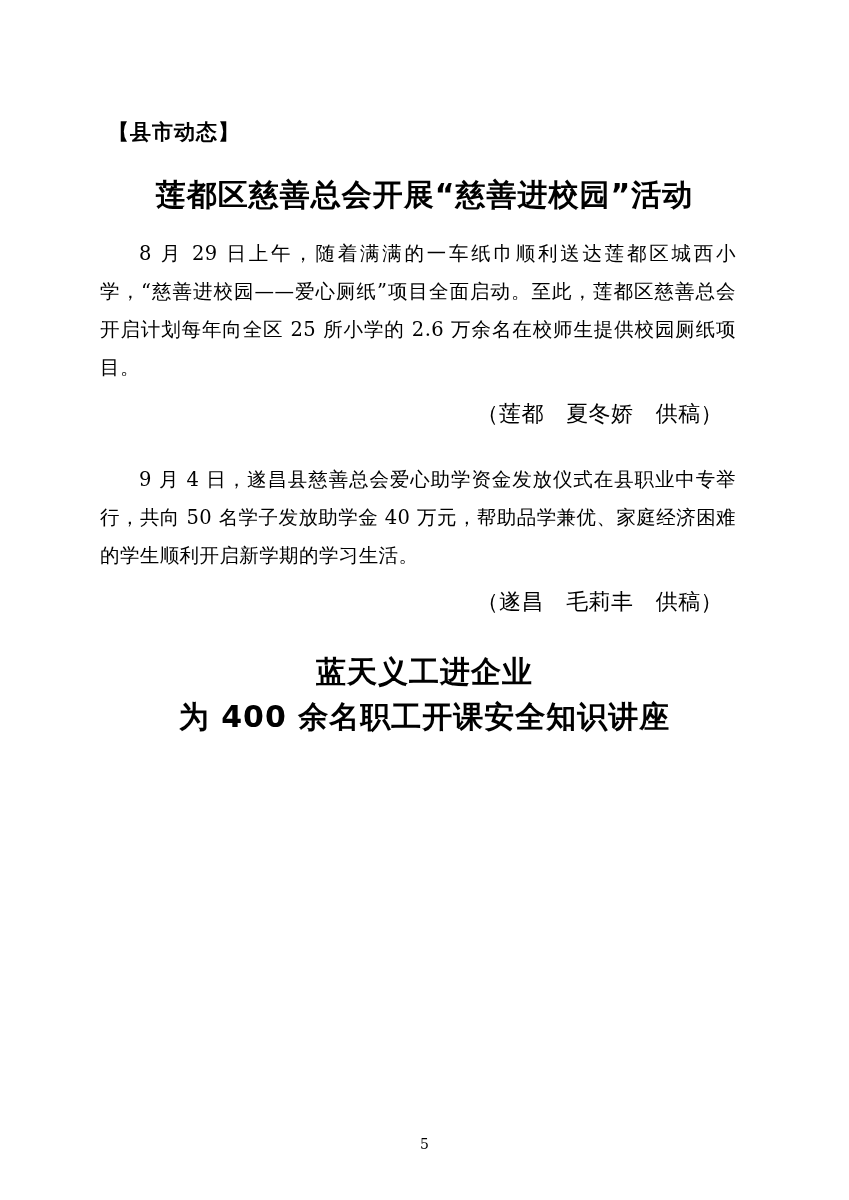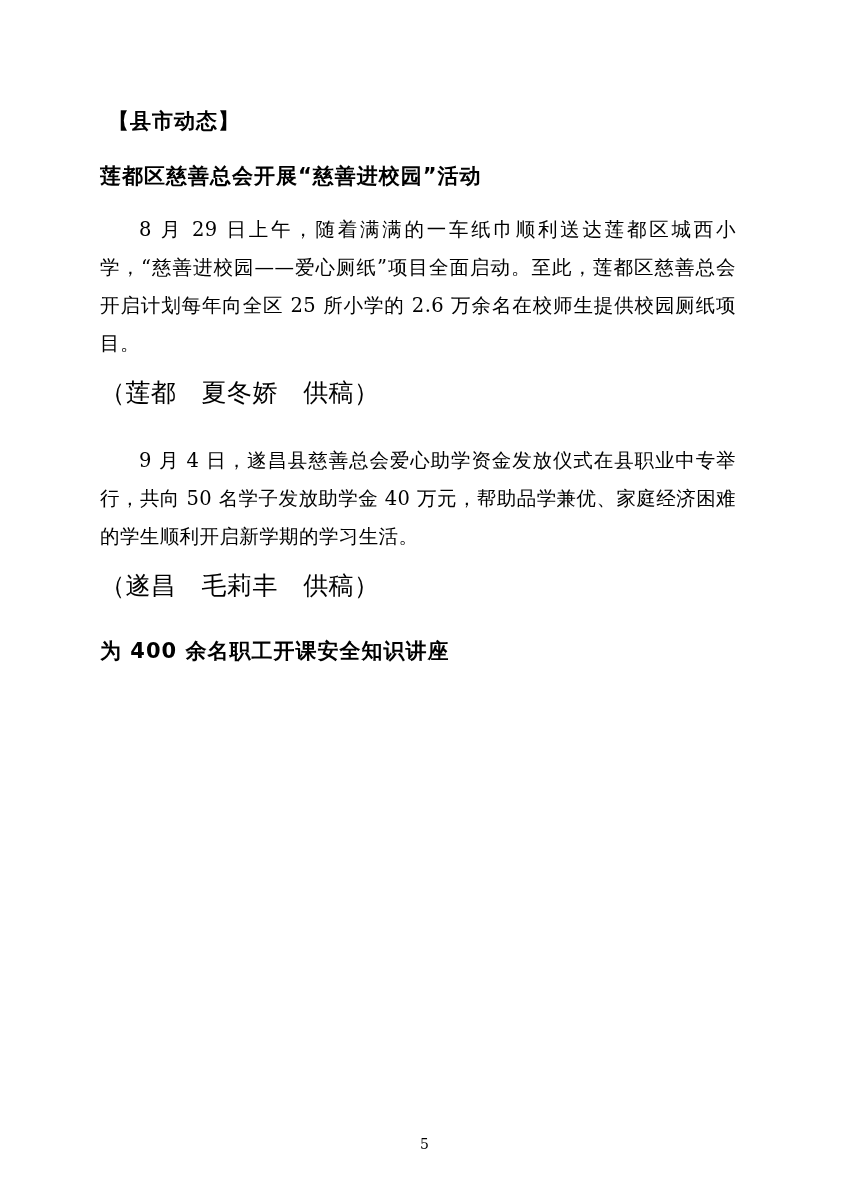--- a/index.html
+++ b/index.html
@@ -19,49 +19,50 @@
     position: relative;
     width: 849px;
     height: 1200px;
     box-sizing: border-box;
     padding: 105px 100px 40px 100px;
   }
   .section-tag {
     font-size: 21px;
     font-weight: bold;
     letter-spacing: 1px;
-    margin: 2px 0 26px 8px;
+    margin: 13px 0 26px 8px;
     font-family: "DejaVu Sans", "Liberation Sans", sans-serif;
   }
   .article {
     margin-bottom: 6px;
   }
   .headline {
-    font-size: 21px;
+    text-align: center;
+    font-size: 30px;
     font-weight: bold;
     line-height: 1.5;
     letter-spacing: 1px;
     margin: 22px 0 18px 0;
     font-family: "DejaVu Sans", "Liberation Sans", sans-serif;
   }
   .headline .line {
     display: block;
   }
   .body-text {
     font-size: 19.5px;
     line-height: 1.95;
     text-align: justify;
     text-justify: inter-ideograph;
     text-indent: 2em;
     letter-spacing: 0.4px;
     margin: 0 13px 6px 0;
   }
   .byline {
-    font-size: 25px;
-    text-align: left;
+    font-size: 22px;
+    text-align: right;
     letter-spacing: 0.4px;
     margin: 4px 26px 26px 0;
     line-height: 1.9;
   }
   .page-number {
     position: absolute;
     bottom: 48px;
     left: 0;
     right: 0;
     text-align: center;
@@ -84,18 +85,19 @@
     <div class="byline">（莲都　夏冬娇　供稿）</div>
   </div>
 
   <div class="article">
     <p class="body-text">9 月 4 日，遂昌县慈善总会爱心助学资金发放仪式在县职业中专举行，共向 50 名学子发放助学金 40 万元，帮助品学兼优、家庭经济困难的学生顺利开启新学期的学习生活。</p>
     <div class="byline">（遂昌　毛莉丰　供稿）</div>
   </div>
 
   <div class="article">
     <div class="headline">
+      <span class="line">蓝天义工进企业</span>
       <span class="line">为 400 余名职工开课安全知识讲座</span>
     </div>
   </div>
 
   <div class="page-number">5</div>
 </div>
 
 </body></html>

